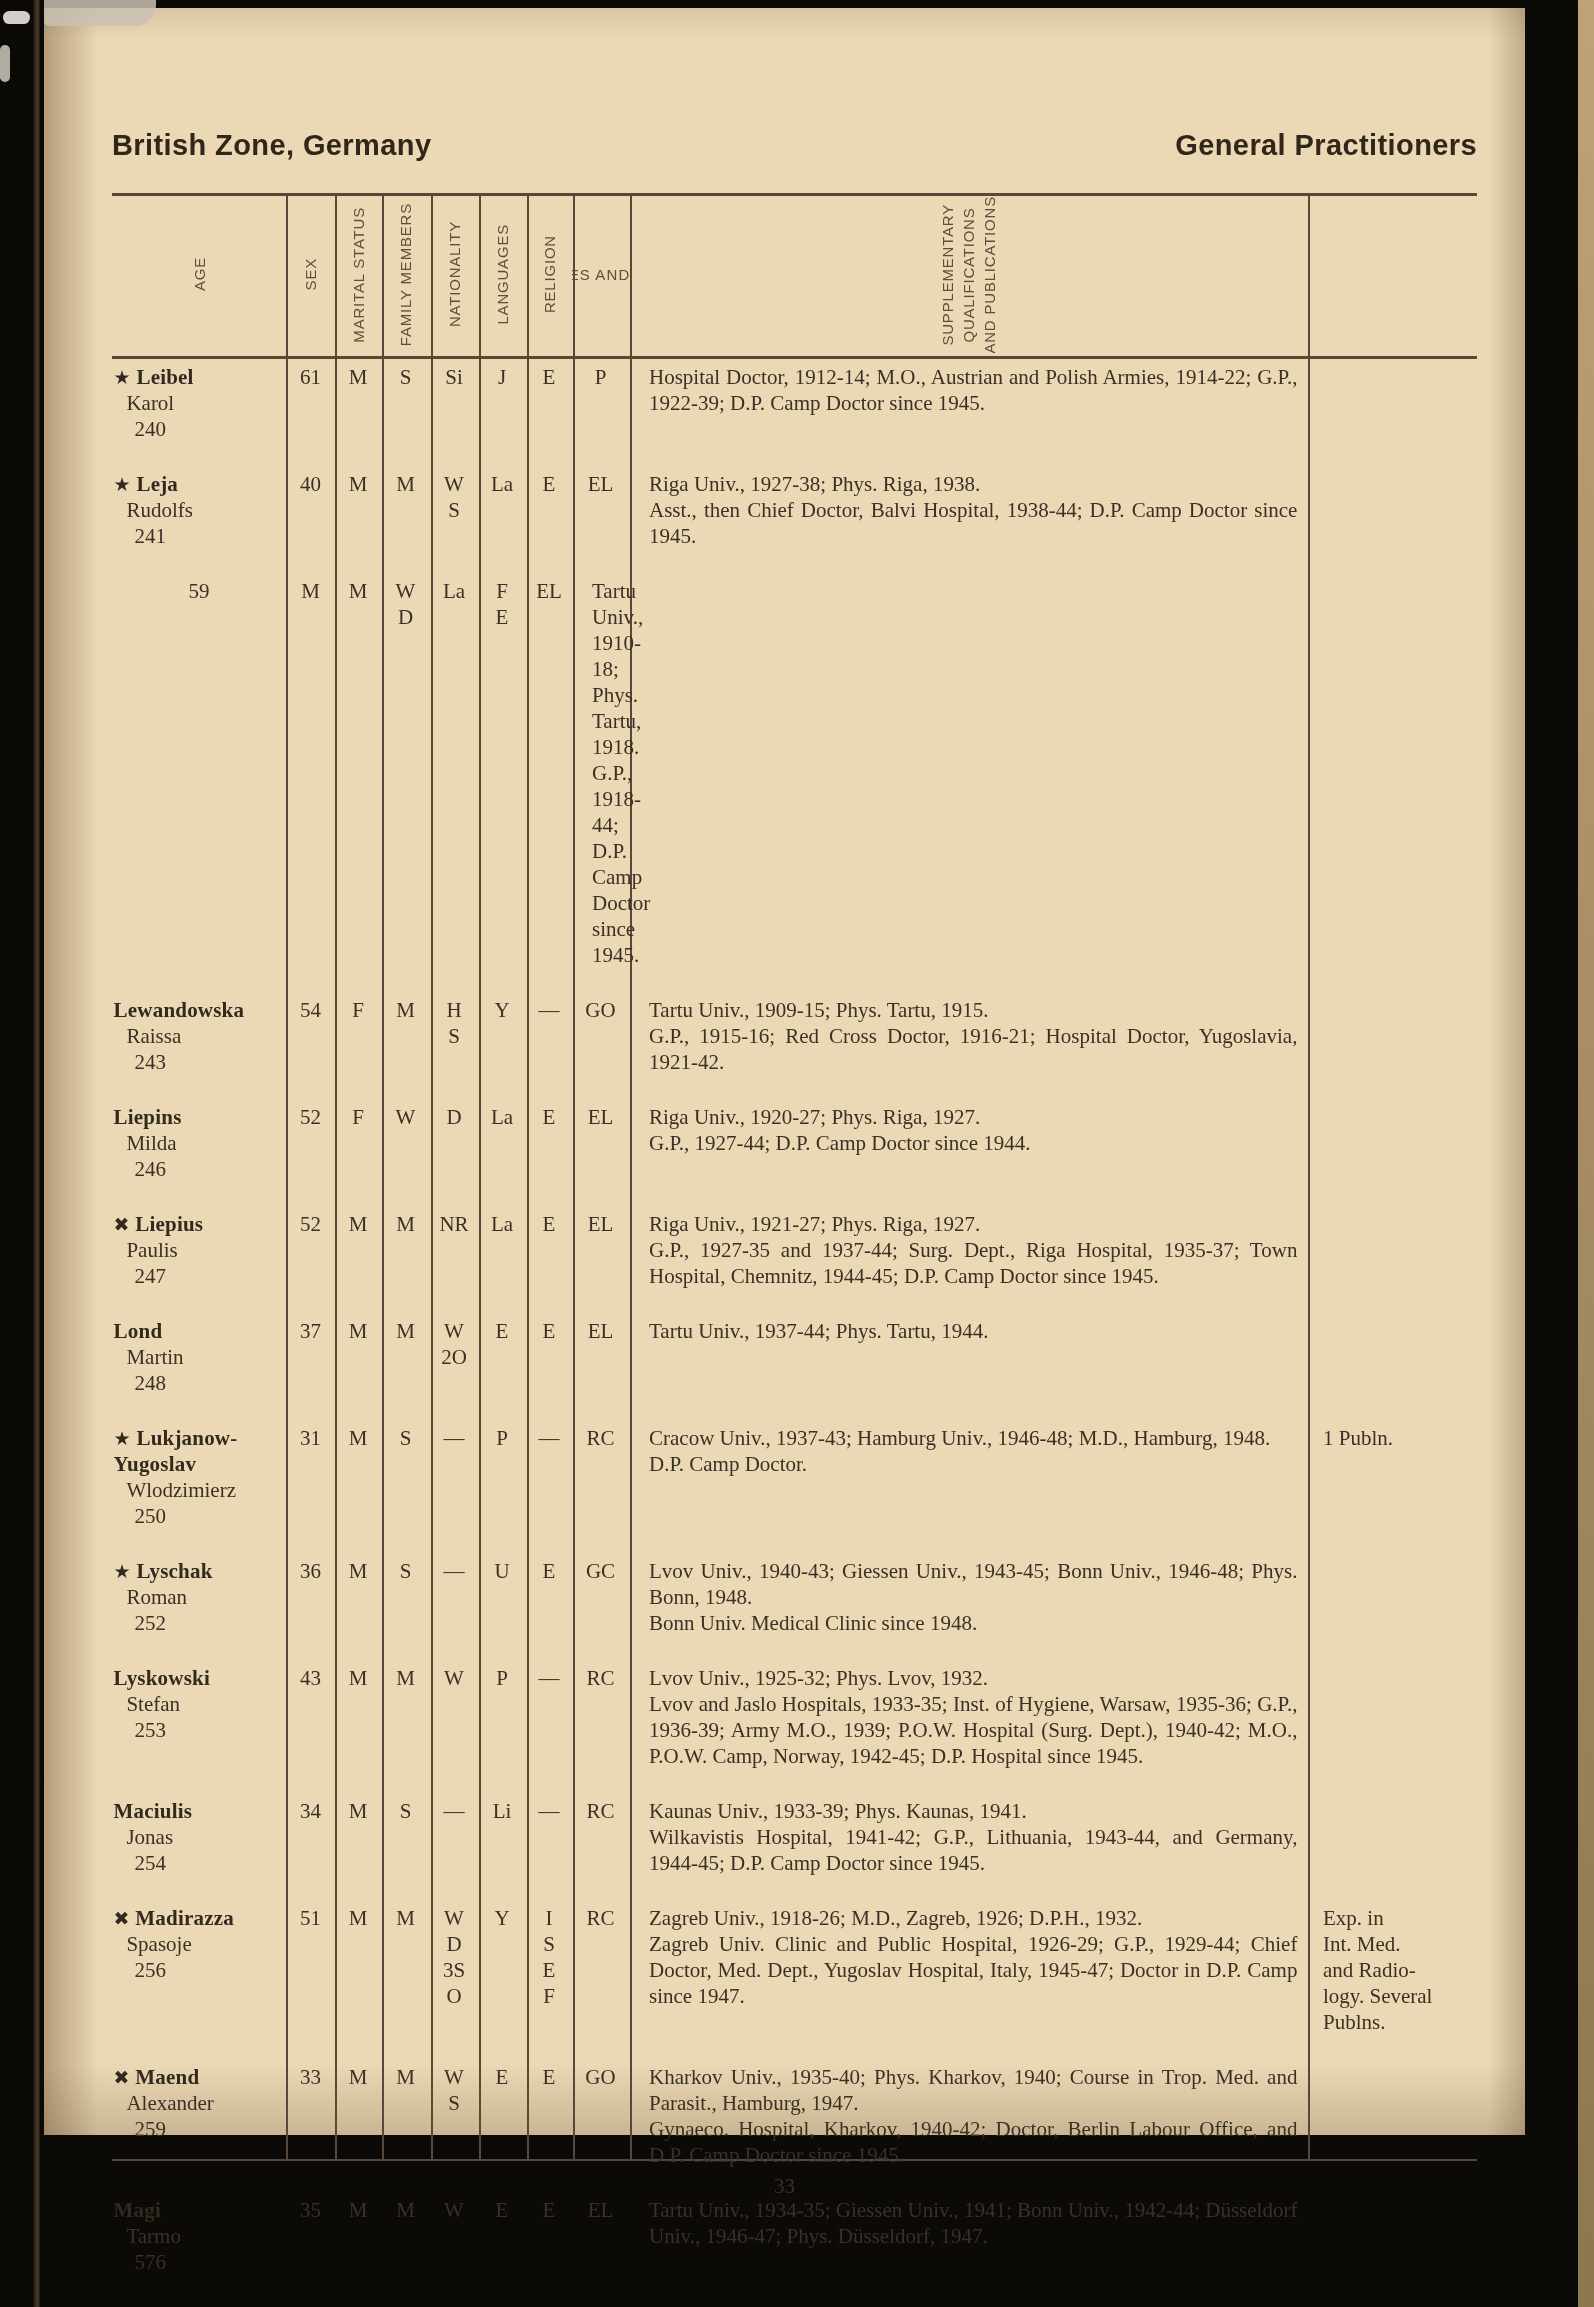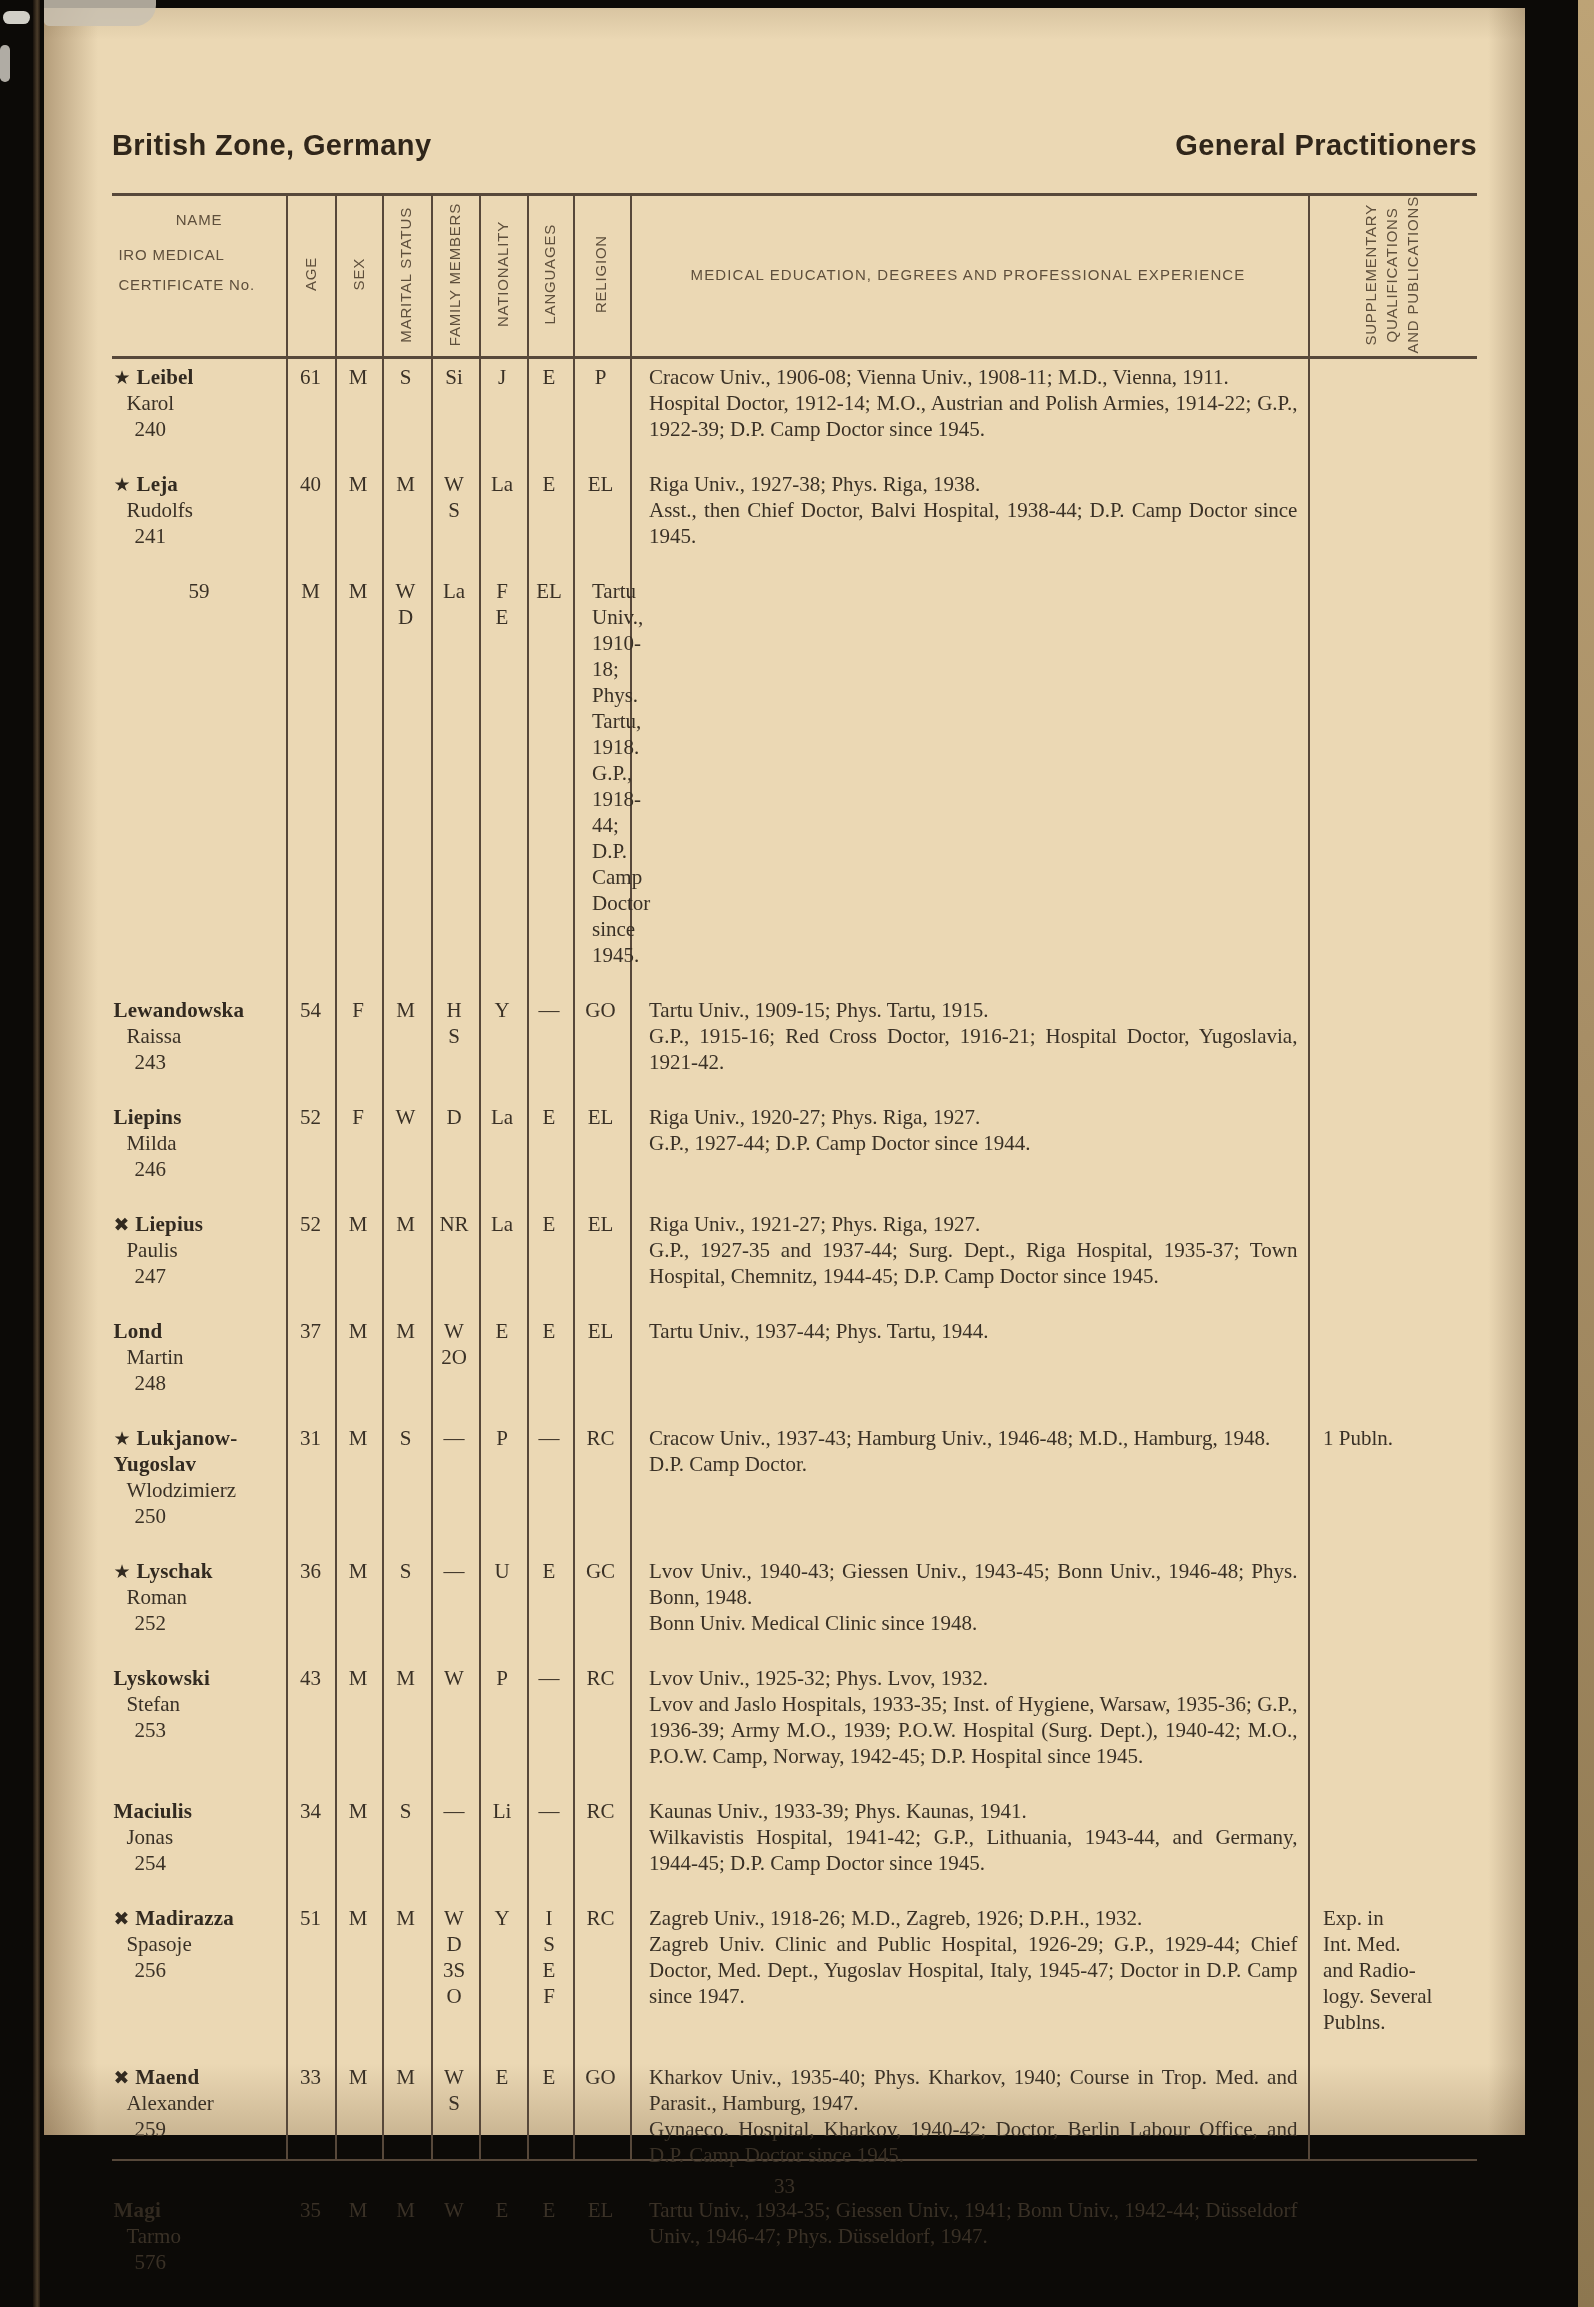--- a/index.html
+++ b/index.html
@@ -96,25 +96,20 @@
       <i class="v" style="left:270px"></i>
       <i class="v" style="left:319px"></i>
       <i class="v" style="left:367px"></i>
       <i class="v" style="left:415px"></i>
       <i class="v" style="left:461px"></i>
       <i class="v" style="left:518px"></i>
       <i class="v" style="left:1196px"></i>
     </div>
 
     <div class="thead grid-cols">
-      <div class="name-head">
-        <div class="nh-title">NAME</div>
-        <div class="nh-sub">IRO MEDICAL
-CERTIFICATE No.</div>
-      </div>
       <div class="hc">
           <span class="rot">AGE</span>
         </div>
       <div class="hc">
           <span class="rot">SEX</span>
         </div>
       <div class="hc">
           <span class="rot">MARITAL STATUS</span>
         </div>
       <div class="hc">
@@ -148,21 +143,20 @@
       <div class="cert">240</div>
     </div>
     <div class="cc">61</div>
     <div class="cc">M</div>
     <div class="cc">S</div>
     <div class="cc">Si</div>
     <div class="cc">J</div>
     <div class="cc">E</div>
     <div class="cc">P</div>
     <div class="edu">
-            <div class="para">Cracow Univ., 1906-08; Vienna Univ., 1908-11; M.D., Vienna, 1911.</div>
             <div class="para">Hospital Doctor, 1912-14; M.O., Austrian and Polish Armies, 1914-22; G.P., 1922-39; D.P. Camp Doctor since 1945.</div>
           </div>
     <div class="suppl"></div>
   </div>
 
   <div class="row grid-cols">
     <div class="nm">
       <div class="b"><span class="sym">★</span><span class="sn0">Leja</span></div>
       <div class="sn-extra b"></div>
       <div class="given">Rudolfs</div>

